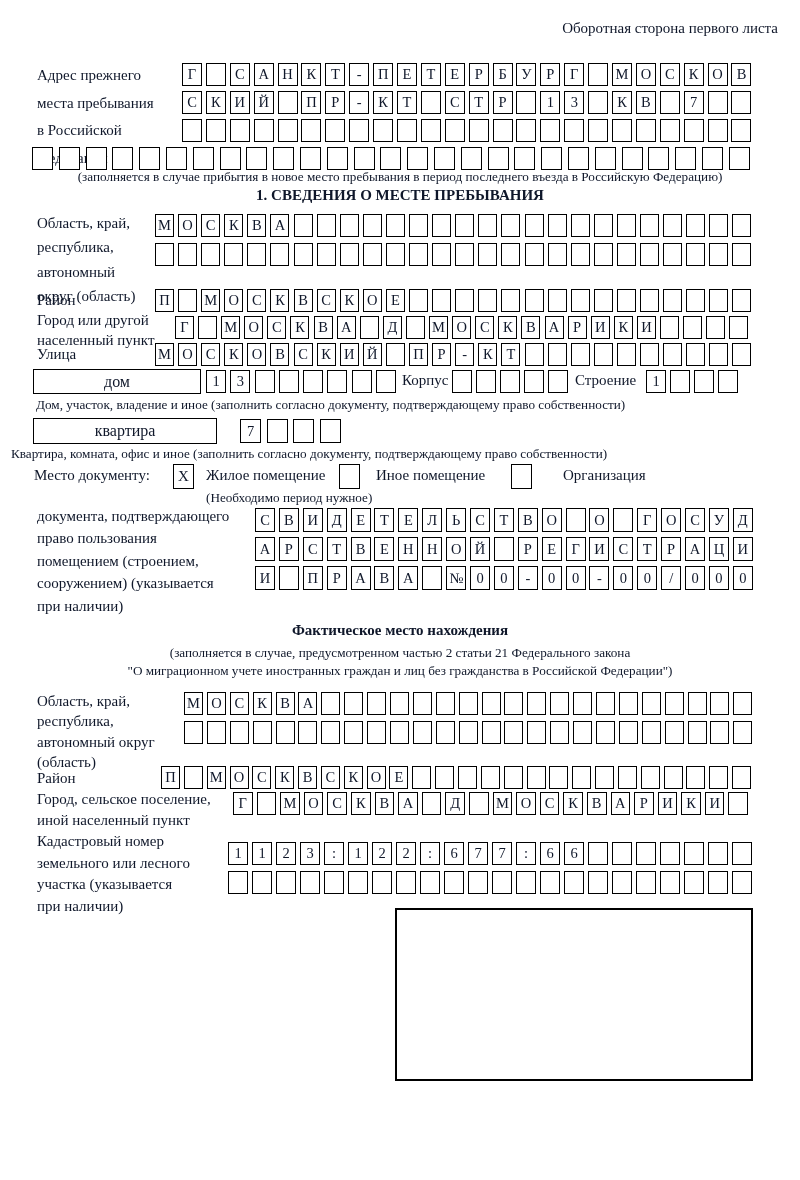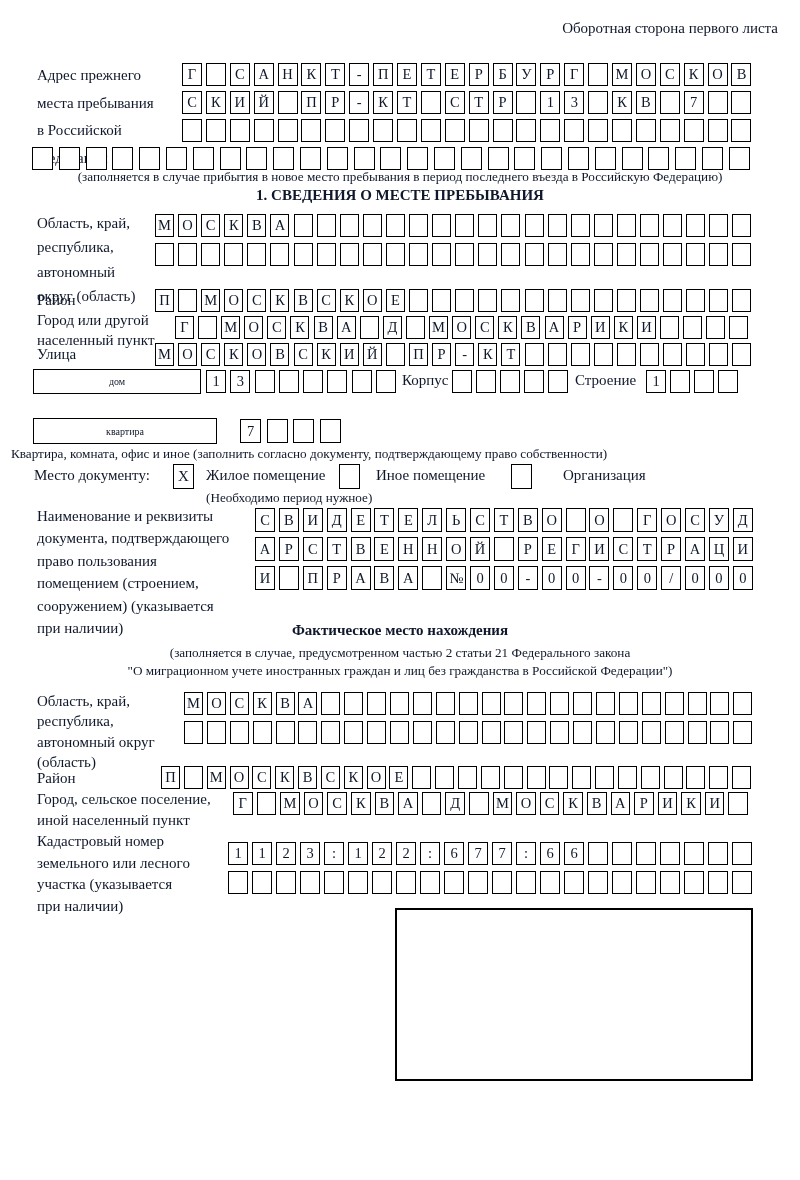--- a/index.html
+++ b/index.html
@@ -9,21 +9,21 @@
   .label{font-size:15px;white-space:nowrap;}
   .note{font-size:13.2px;white-space:nowrap;}
   .center{text-align:center;width:800px;left:0;}
   .bold{font-weight:bold;}
   .cells{display:flex;gap:var(--g,4px);}
   .cell{flex:0 0 var(--w,19px);width:var(--w,19px);height:var(--h,23px);
         border:1.8px solid #000;box-sizing:border-box;display:flex;
         align-items:center;justify-content:center;font-size:14.5px;line-height:1;
         background:#fff;}
   .bigbox{border:1.8px solid #000;box-sizing:border-box;display:flex;
-          align-items:center;justify-content:center;font-size:10px;background:#fff;}
+          align-items:center;justify-content:center;font-size:16px;background:#fff;}
   .chk{width:21px;height:25px;border:1.8px solid #000;box-sizing:border-box;
        display:flex;align-items:center;justify-content:center;font-size:15px;background:#fff;}
   .stamp{border:2px solid #000;box-sizing:border-box;background:#fff;}
   .cap{font-size:13.2px;line-height:19px;text-align:center;}
 </style>
 </head>
 <body>
 
 <div id="page">
 
@@ -320,41 +320,41 @@
       <span class="cell"></span>
       <span class="cell"></span>
     </div>
   <div class="abs label" style="left:575px;top:372px">Строение</div>
   <div class="abs cells" style="left:646px;top:370px;--w:20px;--g:4px">
       <span class="cell">1</span>
       <span class="cell"></span>
       <span class="cell"></span>
       <span class="cell"></span>
     </div>
+  <div class="abs note" style="left:36px;top:397px">Дом, участок, владение и иное (заполнить согласно документу, подтверждающему право собственности)</div>
 
   <div class="abs bigbox" style="left:33px;top:418px;width:184px;height:26px">квартира</div>
   <div class="abs cells" style="left:240px;top:419px;--w:21px;--g:5.5px;--h:24px">
       <span class="cell">7</span>
       <span class="cell"></span>
       <span class="cell"></span>
       <span class="cell"></span>
     </div>
   <div class="abs note" style="left:11px;top:446px">Квартира, комната, офис и иное (заполнить согласно документу, подтверждающему право собственности)</div>
 
   <div class="abs label" style="left:34px;top:467px">Место документу:</div>
   <div class="abs chk" style="left:173px;top:464px">X</div>
   <div class="abs label" style="left:206px;top:467px">Жилое помещение</div>
   <div class="abs chk" style="left:339px;top:464px"> </div>
   <div class="abs label" style="left:376px;top:467px">Иное помещение</div>
   <div class="abs chk" style="left:511px;top:464px"> </div>
   <div class="abs label" style="left:563px;top:467px">Организация</div>
   <div class="abs note" style="left:206px;top:490px">(Необходимо период нужное)</div>
 
   <div class="abs label" style="left:37px;top:505px;line-height:22.4px">
-      <div>Наименование и реквизиты</div>
       <div>документа, подтверждающего</div>
       <div>право пользования</div>
       <div>помещением (строением,</div>
       <div>сооружением) (указывается</div>
       <div>при наличии)</div>
     </div>
   <div class="abs cells" style="left:255px;top:508px;--w:20px;--g:3.9px;--h:24px">
       <span class="cell">С</span>
       <span class="cell">В</span>
       <span class="cell">И</span>

